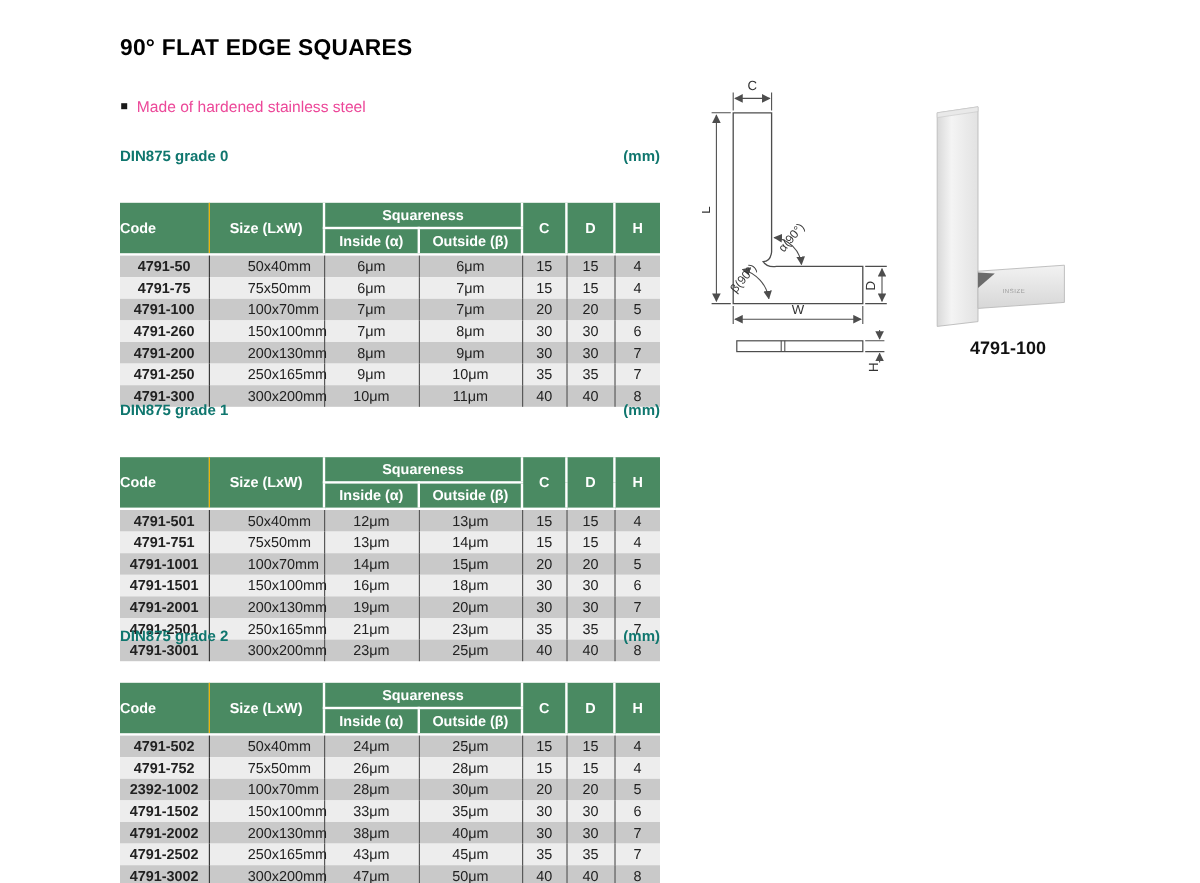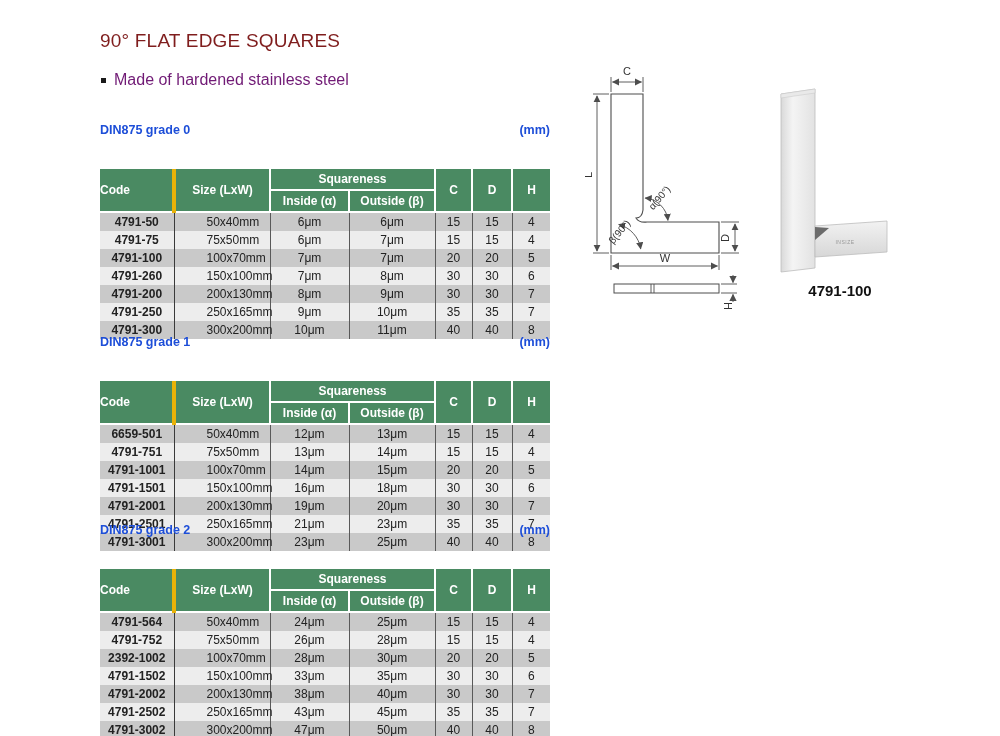--- a/index.html
+++ b/index.html
@@ -8,44 +8,44 @@
     --row-light:#ededed;
     --line-dark:#4d4d4d;
   }
   html,body{margin:0;padding:0;background:#fff;}
   .page{
     position:relative;width:1000px;height:736px;background:#ffffff;
     font-family:"Liberation Sans", sans-serif;color:#1a1a1a;overflow:hidden;
   }
   .title{
     position:absolute;left:100px;top:30px;
-    font-size:19px;font-weight:normal;letter-spacing:.2px;color:#7f1d1d;
+    font-size:19px;font-weight:bold;letter-spacing:.2px;color:#000000;
   }
   .bullet-line{
-    position:absolute;left:101px;top:71px;display:flex;align-items:center;
-    font-size:16px;color:#701a75;
+    position:absolute;left:101px;top:81px;display:flex;align-items:center;
+    font-size:13px;color:#ec4899;
   }
   .bullet-sq{width:5px;height:5px;background:#1a1a1a;margin-right:8px;flex:none;}
 
   .section{position:absolute;left:100px;width:450px;}
   #section-0{top:122px;}
   #section-1{top:334px;}
   #section-2{top:522px;}
   .section-head{
     display:flex;justify-content:space-between;align-items:flex-end;
-    font-weight:bold;font-size:12.5px;color:#1d4ed8;height:15px;margin-bottom:4px;
+    font-weight:bold;font-size:12.5px;color:#0f766e;height:15px;margin-bottom:4px;
   }
 
   table.spec{border-collapse:collapse;width:450px;table-layout:fixed;font-size:12px;margin-top:32px;}
   table.spec th{
     background:var(--green);color:#fff;font-weight:bold;padding:0;height:20px;
     font-size:12px;border-bottom:2px solid #fff;
   }
   th.th-code{text-align:left;padding-left:12px;}
-  th.dsep{border-left:4px solid #eab308;}
+  th.dsep{border-left:1px solid #eab308;}
   th.wsep{border-left:2px solid #fff;}
   table.spec tbody td{
     height:18px;padding:0;text-align:center;color:#222;
     border-left:1px solid #595959;
   }
   table.spec tbody td:first-child{border-left:1px solid #3a3a3a;font-weight:bold;}
   table.spec tbody td.size-cell{text-align:left;padding-left:10px;}
   table.spec tbody td:first-child{border-left:none;text-align:center;}
   table.spec tbody td:nth-child(2){border-left:1px solid #3a3a3a;padding-left:32px;}
   table.spec tbody tr:nth-child(odd){background:var(--row-dark);}
@@ -191,21 +191,21 @@
           <th rowspan="2" class="wsep">D</th>
           <th rowspan="2" class="wsep">H</th>
         </tr>
         <tr>
           <th class="wsep">Inside (α)</th>
           <th class="wsep">Outside (β)</th>
         </tr>
       </thead>
       <tbody>
           <tr>
-            <td>6659-501</td>
+            <td>4791-501</td>
             <td class="size-cell">50x40mm</td>
             <td>12μm</td>
             <td>13μm</td>
             <td>15</td>
             <td>15</td>
             <td>4</td>
           </tr>
           <tr>
             <td>4791-751</td>
             <td class="size-cell">75x50mm</td>
@@ -288,21 +288,21 @@
           <th rowspan="2" class="wsep">D</th>
           <th rowspan="2" class="wsep">H</th>
         </tr>
         <tr>
           <th class="wsep">Inside (α)</th>
           <th class="wsep">Outside (β)</th>
         </tr>
       </thead>
       <tbody>
           <tr>
-            <td>4791-564</td>
+            <td>4791-502</td>
             <td class="size-cell">50x40mm</td>
             <td>24μm</td>
             <td>25μm</td>
             <td>15</td>
             <td>15</td>
             <td>4</td>
           </tr>
           <tr>
             <td>4791-752</td>
             <td class="size-cell">75x50mm</td>

